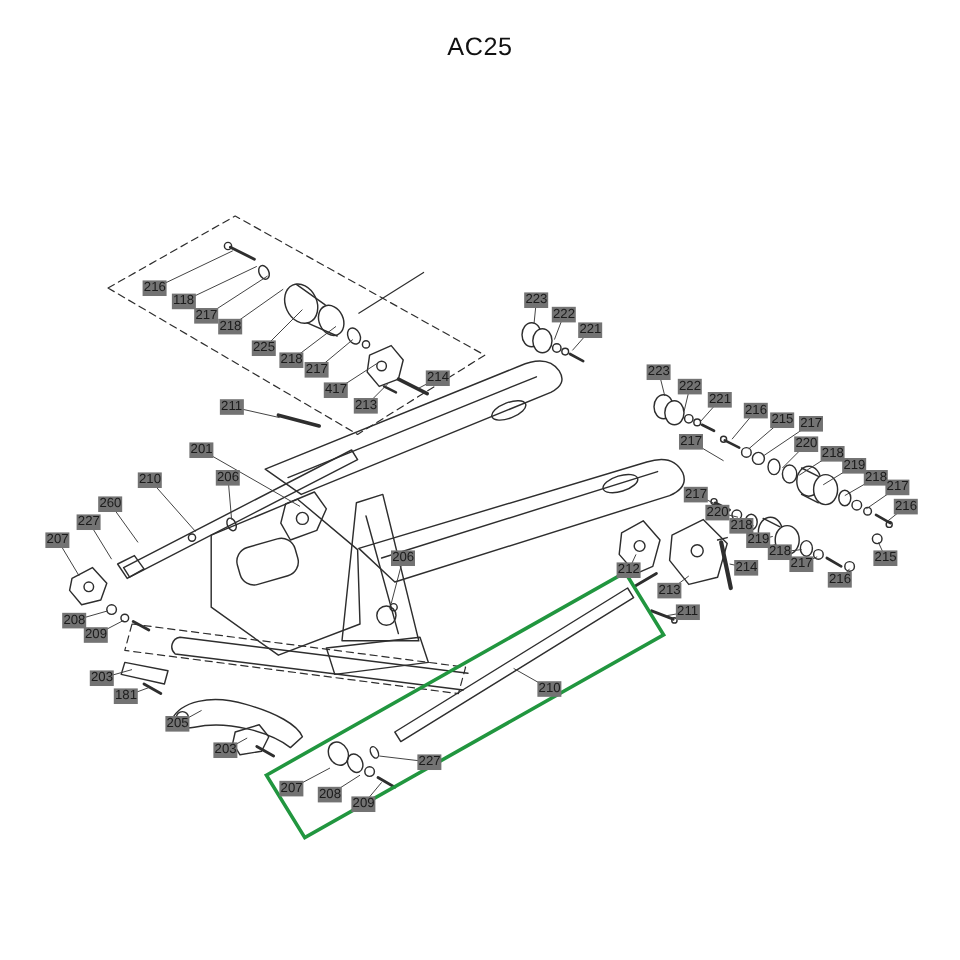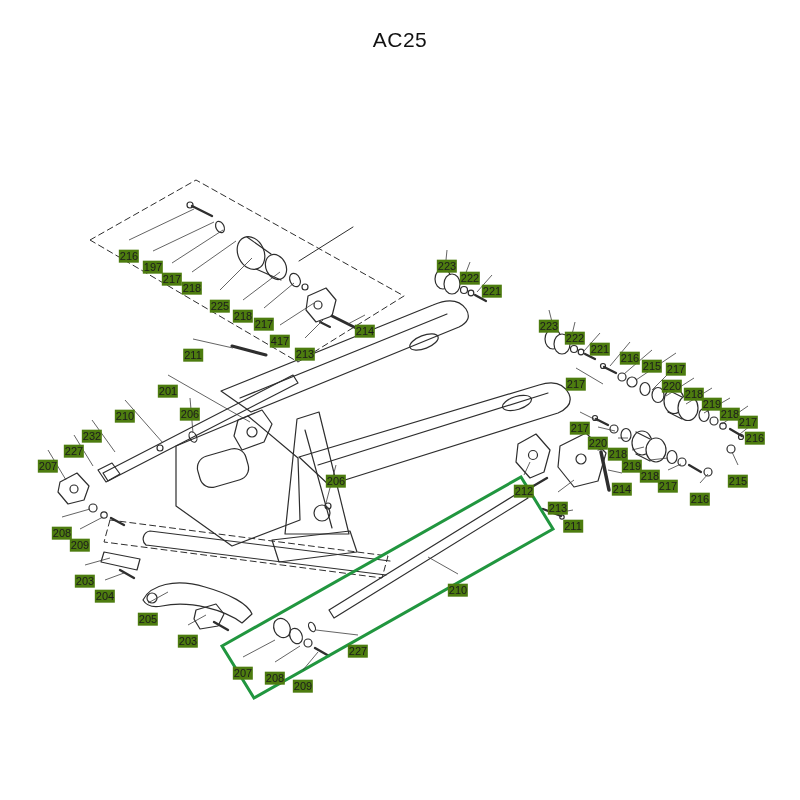--- a/index.html
+++ b/index.html
@@ -14,23 +14,22 @@
     font-size:21px; color:#111; letter-spacing:.5px;
   }
   .callout-box {
     position:absolute; left:352px; top:202px; width:171px; height:24px;
     border:1.6px solid #222; background:#fff; display:flex; align-items:center;
     padding-left:9px; font-size:14px; color:#111;
   }
   #labels-layer { position:absolute; left:0; top:0; width:800px; height:800px; pointer-events:none; }
   .part-label {
     position:absolute; transform:translate(-50%,-50%);
-    font-size:11px; line-height:1.15; color:#1c1c1c; background:#4d7c0f; padding:0 1px;
+    font-size:11px; line-height:1.15; color:#1c1c1c; background:#737373; padding:0 1px;
     white-space:nowrap;
-    margin-top:16px;
   }
 </style>
 </head>
 <body>
 
 <div class="stage">
 
   <svg class="drawing" width="800" height="800" viewBox="0 0 800 800">
 
     <g fill="none" stroke="#2e2e2e" stroke-width="1.2" stroke-linejoin="round" stroke-linecap="round">
@@ -234,40 +233,40 @@
         <line x1="622" y1="473" x2="608" y2="470"></line>
         <line x1="573" y1="510" x2="556" y2="513"></line>
       </g>
   </svg>
 
   <div class="title">AC25</div>
 
 
   <div id="labels-layer">
       <span class="part-label" style="left: 129px; top: 240px;">216</span>
-      <span class="part-label" style="left: 153px; top: 251px;">197</span>
+      <span class="part-label" style="left: 153px; top: 251px;">118</span>
       <span class="part-label" style="left: 172px; top: 263px;">217</span>
       <span class="part-label" style="left: 192px; top: 272px;">218</span>
       <span class="part-label" style="left: 220px; top: 290px;">225</span>
       <span class="part-label" style="left: 243px; top: 300px;">218</span>
       <span class="part-label" style="left: 264px; top: 308px;">217</span>
       <span class="part-label" style="left: 280px; top: 325px;">417</span>
       <span class="part-label" style="left: 305px; top: 338px;">213</span>
       <span class="part-label" style="left: 365px; top: 315px;">214</span>
       <span class="part-label" style="left: 193px; top: 339px;">211</span>
       <span class="part-label" style="left: 168px; top: 375px;">201</span>
       <span class="part-label" style="left: 190px; top: 398px;">206</span>
       <span class="part-label" style="left: 125px; top: 400px;">210</span>
-      <span class="part-label" style="left: 92px; top: 420px;">232</span>
+      <span class="part-label" style="left: 92px; top: 420px;">260</span>
       <span class="part-label" style="left: 74px; top: 435px;">227</span>
       <span class="part-label" style="left: 48px; top: 450px;">207</span>
       <span class="part-label" style="left: 62px; top: 517px;">208</span>
       <span class="part-label" style="left: 80px; top: 529px;">209</span>
       <span class="part-label" style="left: 85px; top: 565px;">203</span>
-      <span class="part-label" style="left: 105px; top: 580px;">204</span>
+      <span class="part-label" style="left: 105px; top: 580px;">181</span>
       <span class="part-label" style="left: 148px; top: 603px;">205</span>
       <span class="part-label" style="left: 188px; top: 625px;">203</span>
       <span class="part-label" style="left: 336px; top: 465px;">206</span>
       <span class="part-label" style="left: 458px; top: 574px;">210</span>
       <span class="part-label" style="left: 358px; top: 635px;">227</span>
       <span class="part-label" style="left: 243px; top: 657px;">207</span>
       <span class="part-label" style="left: 275px; top: 662px;">208</span>
       <span class="part-label" style="left: 303px; top: 670px;">209</span>
       <span class="part-label" style="left: 447px; top: 250px;">223</span>
       <span class="part-label" style="left: 470px; top: 262px;">222</span>

